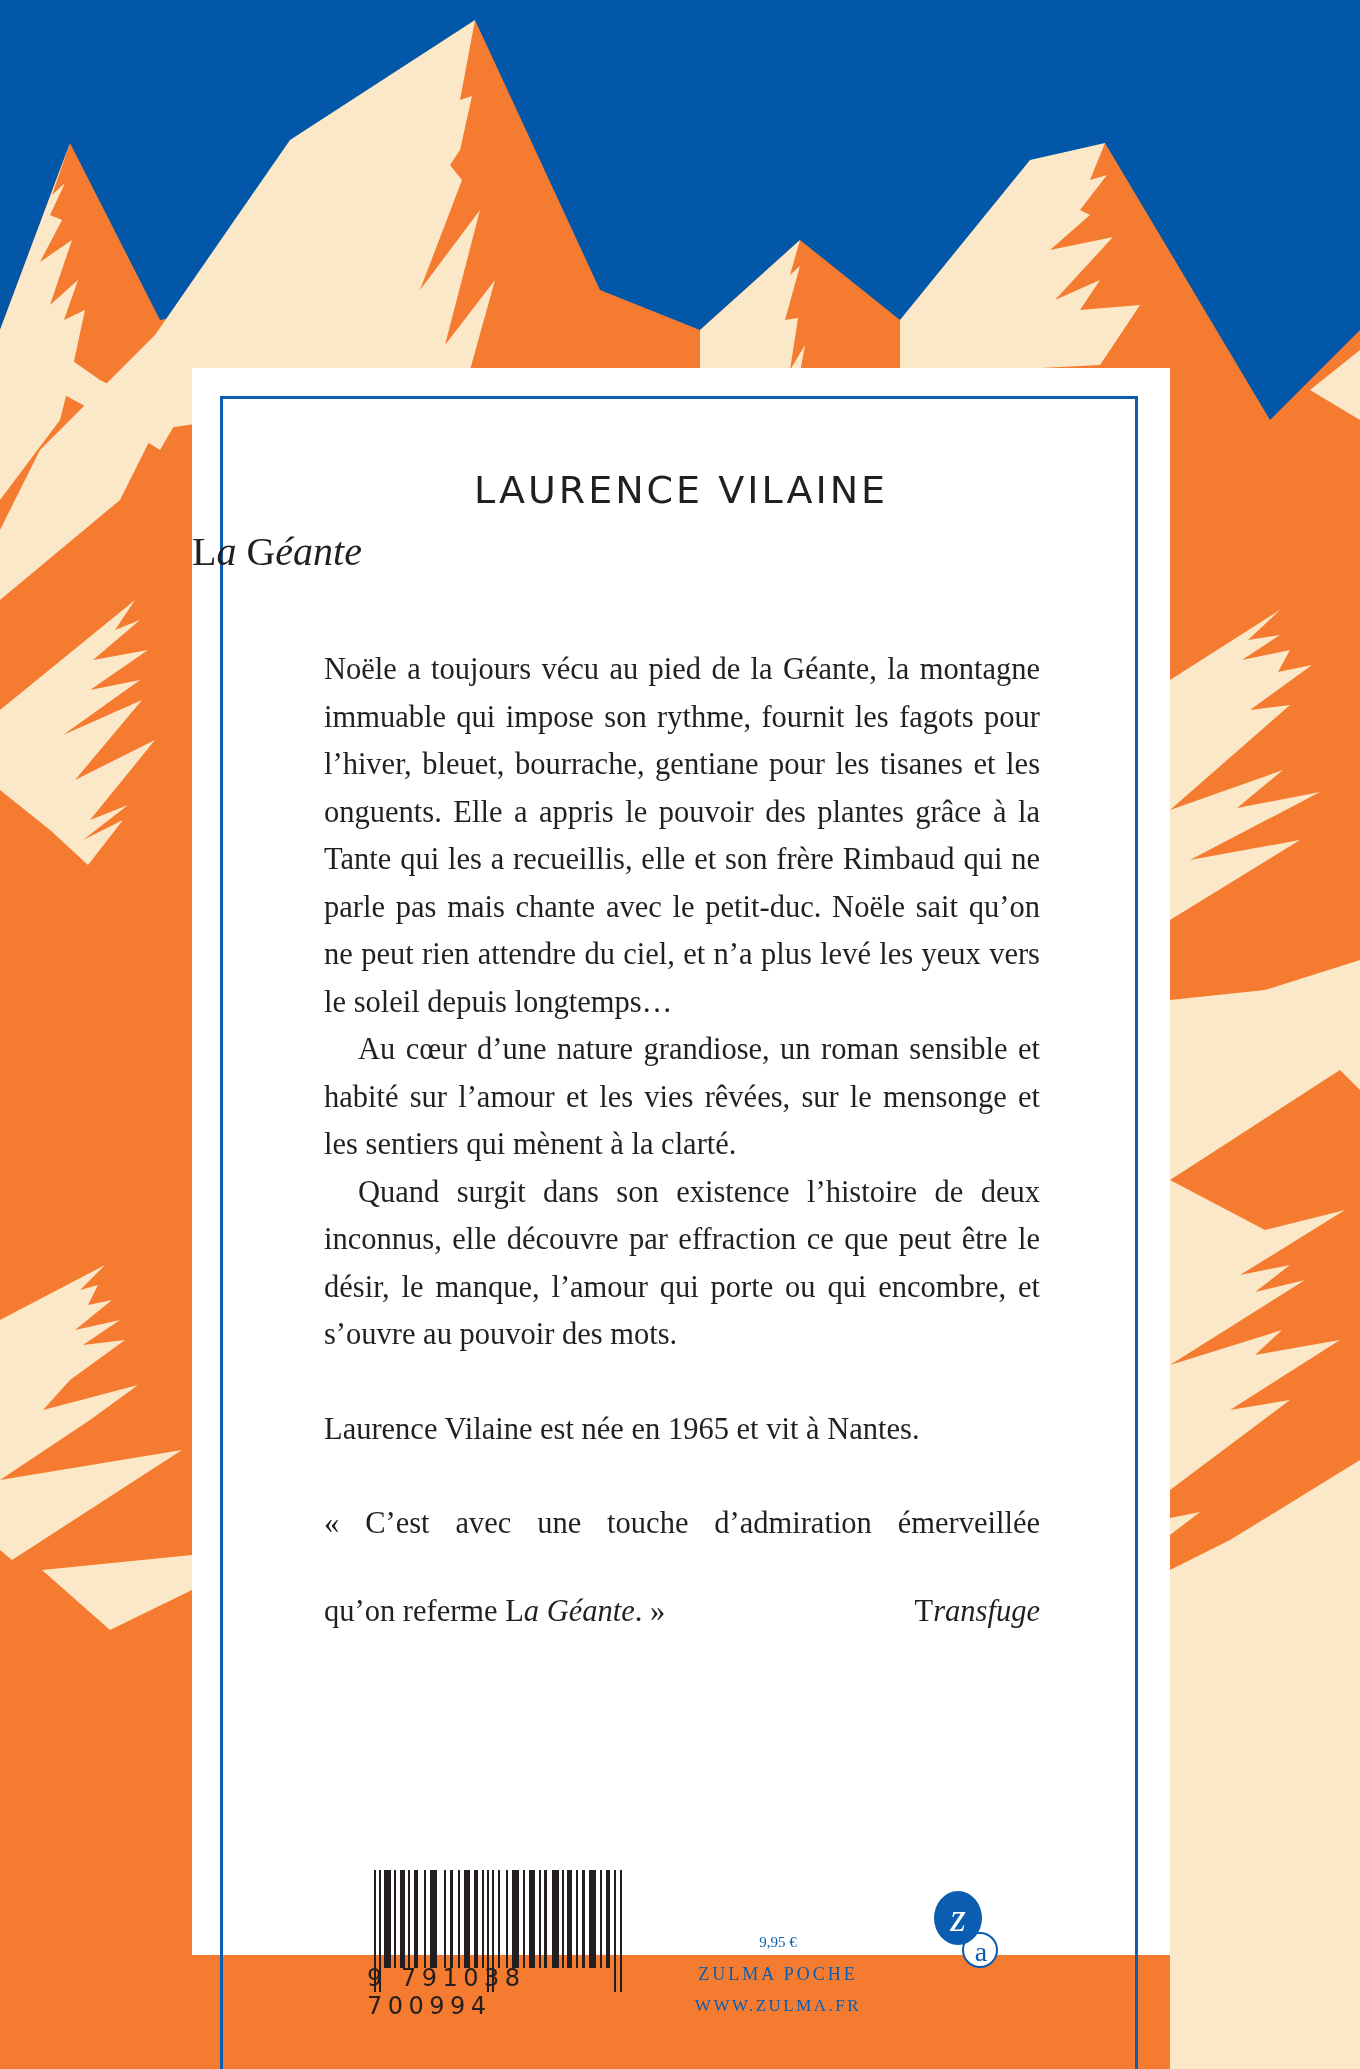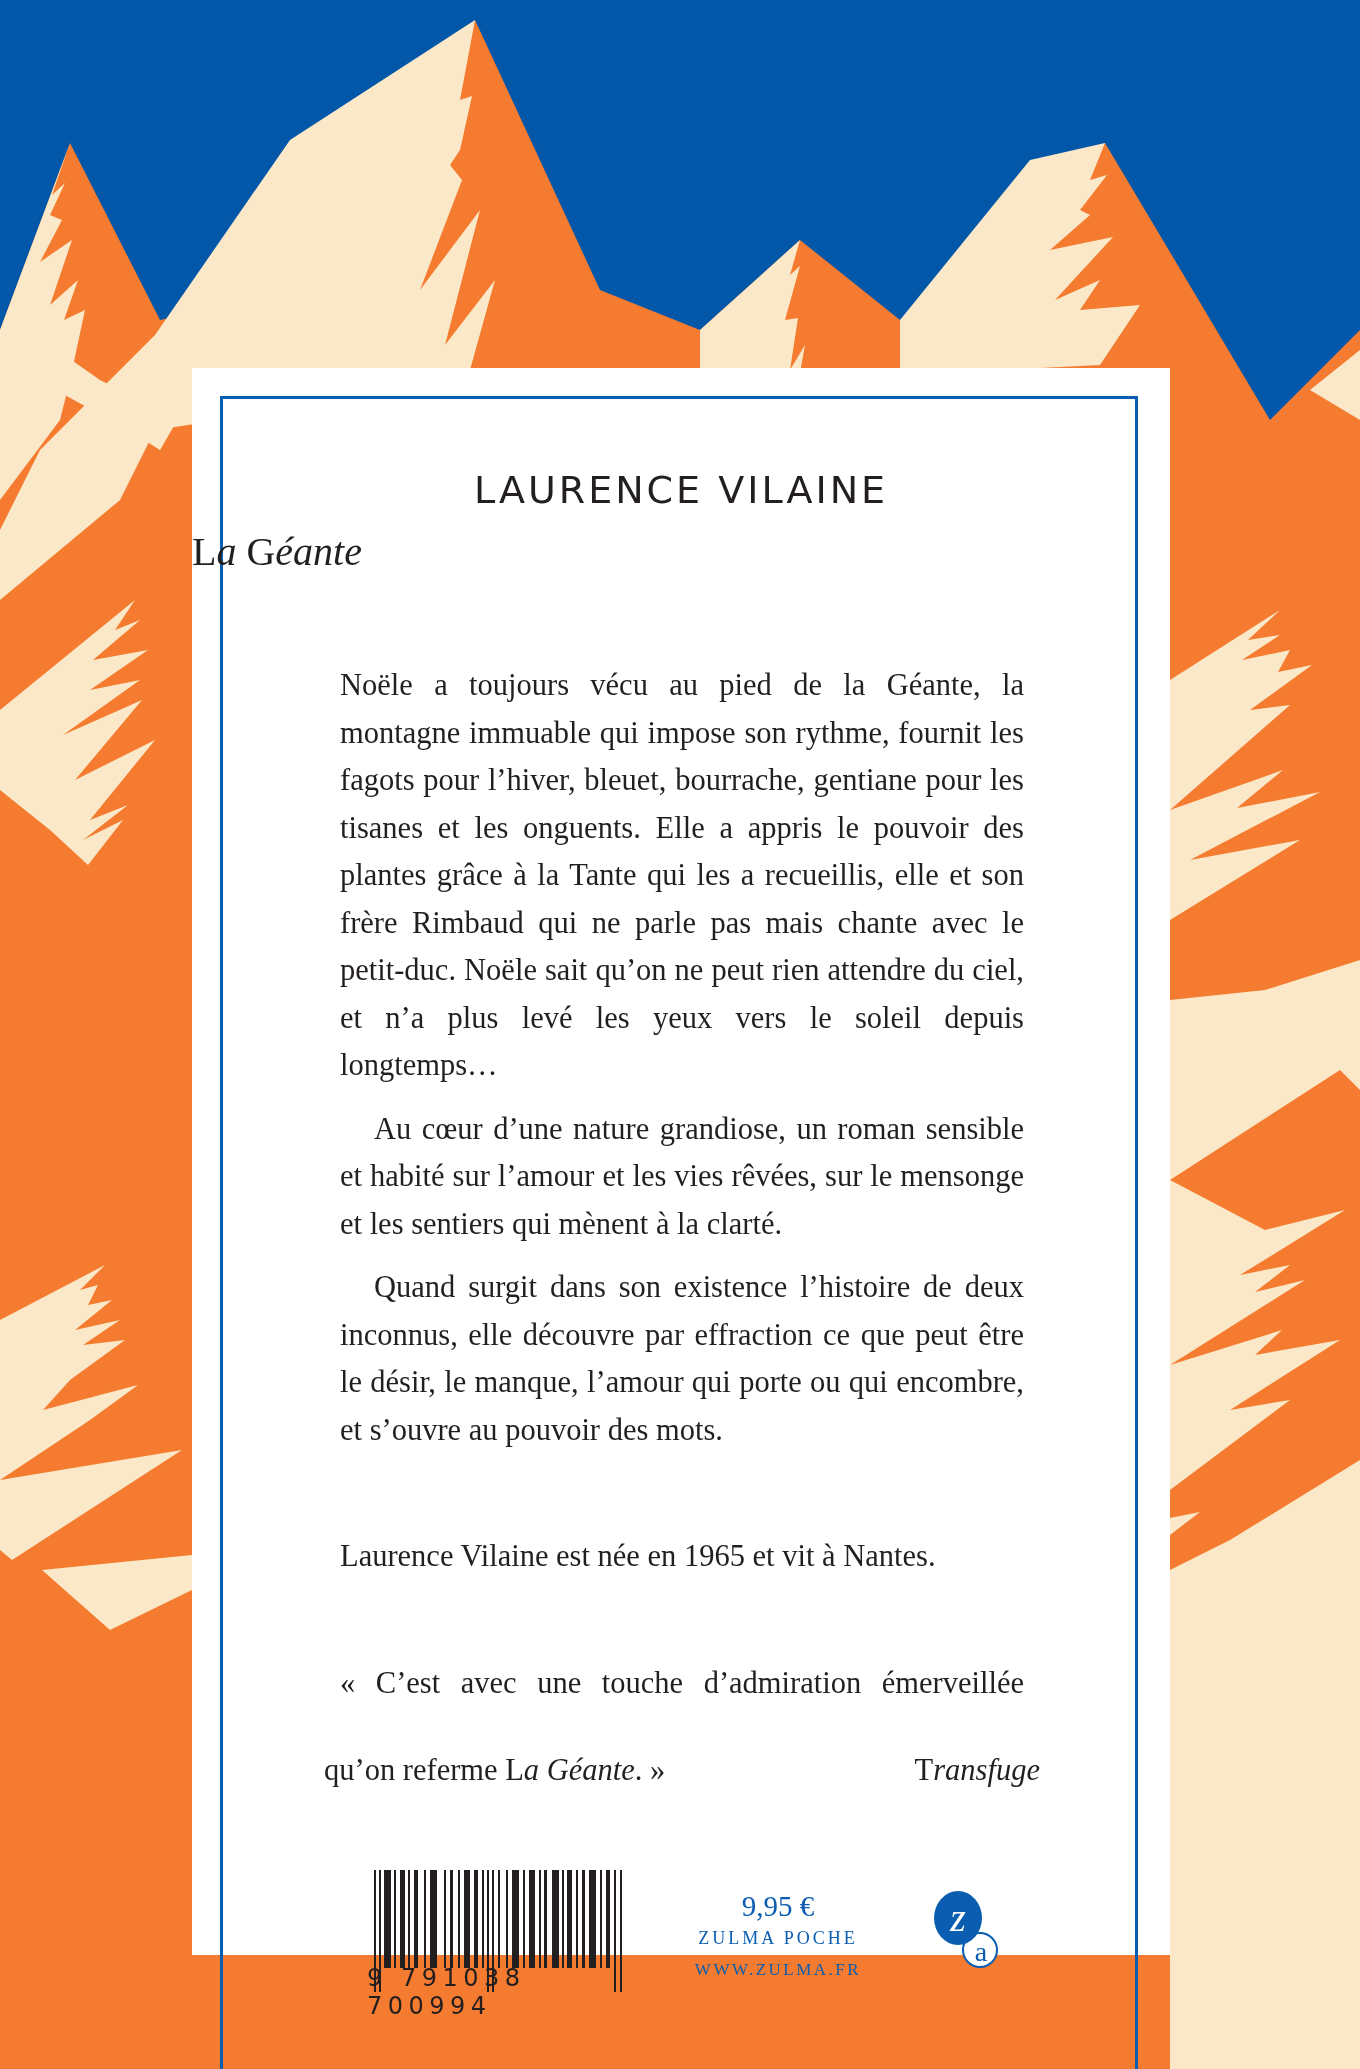--- a/index.html
+++ b/index.html
@@ -25,41 +25,41 @@
       position: absolute; left: 0; width: 978px; top: 160px; text-align: left;
       font-family: "Liberation Serif", serif; font-style: italic; font-size: 40px;
       color: #231f20;
     }
     .title .up { font-style: normal; }
     .body-text {
       position: absolute; left: 132px; width: 716px; top: 278px;
       font-family: "Liberation Serif", serif; font-size: 30.5px; line-height: 47.5px;
       color: #231f20; text-align: justify;
     }
-    .body-text p { margin: 16px; }
+    .body-text p { margin: 0; }
     .body-text p.indent { text-indent: 34px; }
     .body-text .gap { height: 47px; }
     .quote-line2 { display: flex; justify-content: space-between; margin-top: 40px; }
     .it { font-style: italic; }
     .bottom {
       position: absolute; top: 1500px; left: 0; width: 978px; height: 160px;
     }
     .barcode {
       position: absolute; left: 182px; top: 2px; width: 250px; height: 122px;
     }
     .isbn {
       position: absolute; left: 175px; top: 96px; width: 270px;
       font-family: "DejaVu Sans", sans-serif; font-size: 24px; color: #231f20;
       letter-spacing: 5.5px; background: transparent;
     }
     .pubinfo {
       position: absolute; left: 486px; width: 200px; top: 22px; text-align: center;
       color: #0a5db0; font-family: "Liberation Serif", serif;
     }
-    .price { font-size: 29px; line-height: 32px; }
+    .price { font-size: 15px; line-height: 32px; margin-top: 36px; }
     .series { font-size: 18px; letter-spacing: 3px; line-height: 32px; }
     .url { font-size: 17px; letter-spacing: 2.5px; line-height: 32px; }
     .logo { position: absolute; left: 736px; top: 18px; width: 80px; height: 90px; }
   </style>
 </head>
 <body>
 
 <svg class="bg" viewBox="0 0 1360 2069" xmlns="http://www.w3.org/2000/svg">
   <rect x="0" y="0" width="1360" height="2069" fill="#0257a8"></rect>
 

